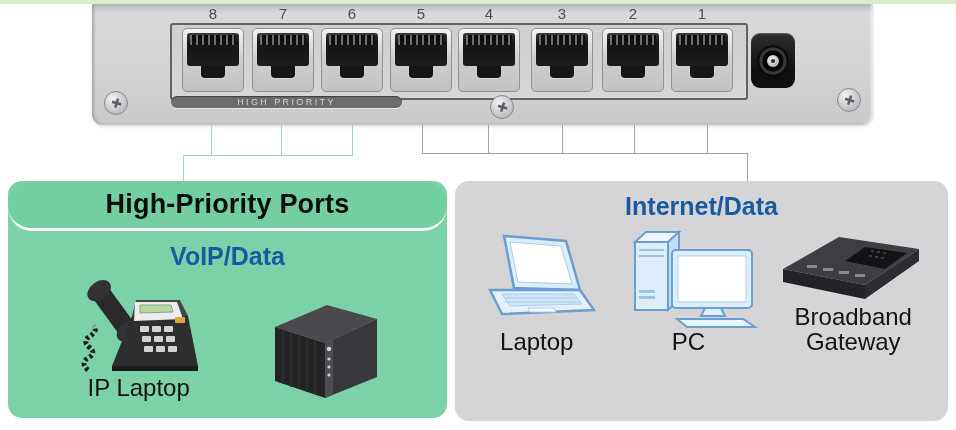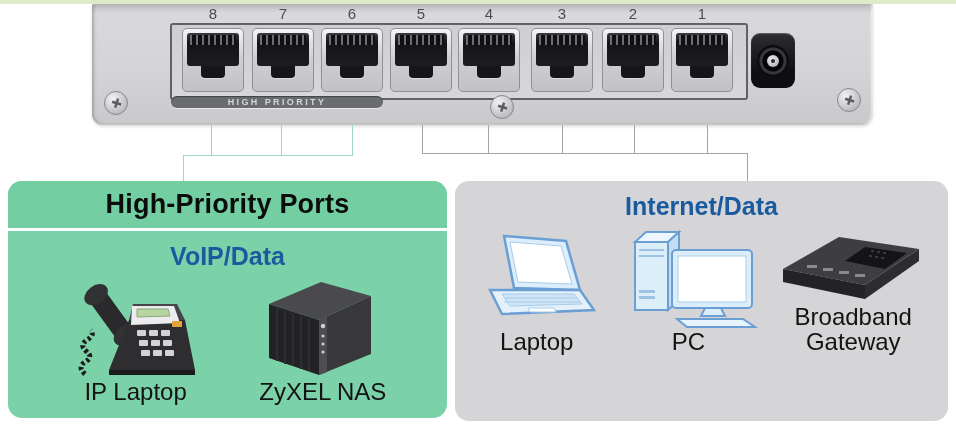--- a/index.html
+++ b/index.html
@@ -17,22 +17,22 @@
   .port-num{position:absolute;top:1px;transform:translateX(-50%);font-size:15px;color:#4b4d4f;}
   .bezel{position:absolute;left:78px;top:19px;width:574px;height:73px;border:2px solid #606264;
          border-radius:3px;background:linear-gradient(180deg,#cfcfd1,#d7d7d9);}
   .port{position:absolute;top:24px;width:62px;height:64px;border:1px solid #909092;border-radius:5px;
         background:linear-gradient(180deg,#f4f4f6,#d0d0d2 45%,#c2c2c4);box-sizing:border-box;}
   .jack{width:52px;height:33px;margin:4px auto 0;background:linear-gradient(180deg,#3a3a3c,#141416 30%,#1d1d1f);
         border-radius:3px;overflow:hidden;}
   .pins{height:10px;margin:2px 3px 0;background:repeating-linear-gradient(90deg,#6e6e70 0 2px,#101012 2px 6px);}
   .tab{width:24px;height:12px;margin:0 auto;background:#161618;border-radius:0 0 4px 4px;
        box-shadow:0 1px 0 rgba(255,255,255,.35);}
-  .hp-pill{position:absolute;left:79px;top:92px;width:212px;height:12px;background:#6a6c6e;border-radius:7px;
-           display:flex;align-items:center;justify-content:center;font-size:9px;font-weight:bold;
+  .hp-pill{position:absolute;left:79px;top:92px;width:231px;height:12px;background:#6a6c6e;border-radius:7px;
+           display:flex;align-items:center;justify-content:center;font-size:9px;font-weight:normal;
            letter-spacing:2.4px;color:#d4d6d8;
            box-shadow:inset 0 1px 1px rgba(0,0,0,.4),0 1px 0 rgba(255,255,255,.55);}
   .screw{position:absolute;width:24px;height:24px;border-radius:50%;border:1px solid #86888a;
          background:radial-gradient(circle at 35% 30%,#f2f2f4,#cacace 55%,#a9a9ad);
          display:flex;align-items:center;justify-content:center;color:#5c5e60;font-size:13px;box-sizing:border-box;}
   .screw span{transform:rotate(18deg);}
   .power-label{position:absolute;left:632px;top:-1px;width:100px;text-align:center;font-size:13px;
                line-height:15px;font-weight:bold;color:#55575a;letter-spacing:.4px;}
   .dc-jack{position:absolute;left:659px;top:29px;width:44px;height:55px;border-radius:9px;
            background:linear-gradient(180deg,#2e2e30,#0f0f11 70%);
@@ -48,21 +48,21 @@
   
   .cl{position:absolute;}
   .cl.g{background:#9fd8be;}
   .cl.y{background:#a4a4a6;}
 
   
   .panel{position:absolute;top:181px;border-radius:14px;overflow:hidden;}
   .panel.green{left:8px;width:439px;height:237px;background:#7cd2a8;}
   .panel.gray{left:455px;width:493px;height:240px;background:#d5d5d7;}
   .panel-header{height:47px;display:flex;align-items:center;justify-content:center;border-bottom:3px solid #ffffff;
-                font-weight:bold;font-size:27px;color:#0c0c0c;letter-spacing:.2px;}
+                font-weight:bold;font-size:27px;color:#0c0c0c;letter-spacing:.2px;border-radius:24px;}
   .panel.green .panel-header{background:#73cfa1;}
   .panel.gray .panel-header{background:#d2d2d4;}
   .subtitle{margin-top:11px;text-align:center;font-weight:bold;font-size:25px;color:#1a5ba0;}
   .devices{display:flex;justify-content:space-evenly;align-items:flex-end;margin-top:3px;padding:0 4px;}
   .device{display:flex;flex-direction:column;}
   .device-label{font-size:24px;color:#131313;text-align:center;line-height:1.04;margin-top:2px;}
   .device.gateway .device-label{width:160px;}
   svg{display:block;}
 </style>
 </head>
@@ -214,21 +214,20 @@
           </g>
           <polygon points="60,46 112,22 112,80 60,101" fill="#38383c"></polygon>
           <polygon points="60,46 68,42 68,98 60,101" fill="#4e4e52"></polygon>
           <g fill="#cfcfd1">
             <circle cx="64" cy="52" r="2.2"></circle>
               <circle cx="64" cy="62" r="1.6"></circle>
             <circle cx="64" cy="70" r="1.6"></circle>
               <circle cx="64" cy="78" r="1.6"></circle>
           </g>
         </svg>
-        <div class="device-label">ZyXEL NAS</div>
       </div>
 
     </div>
   </div>
 
   <div class="panel gray">
     <div class="subtitle">Internet/Data</div>
     <div class="devices">
 
       <div class="device">

